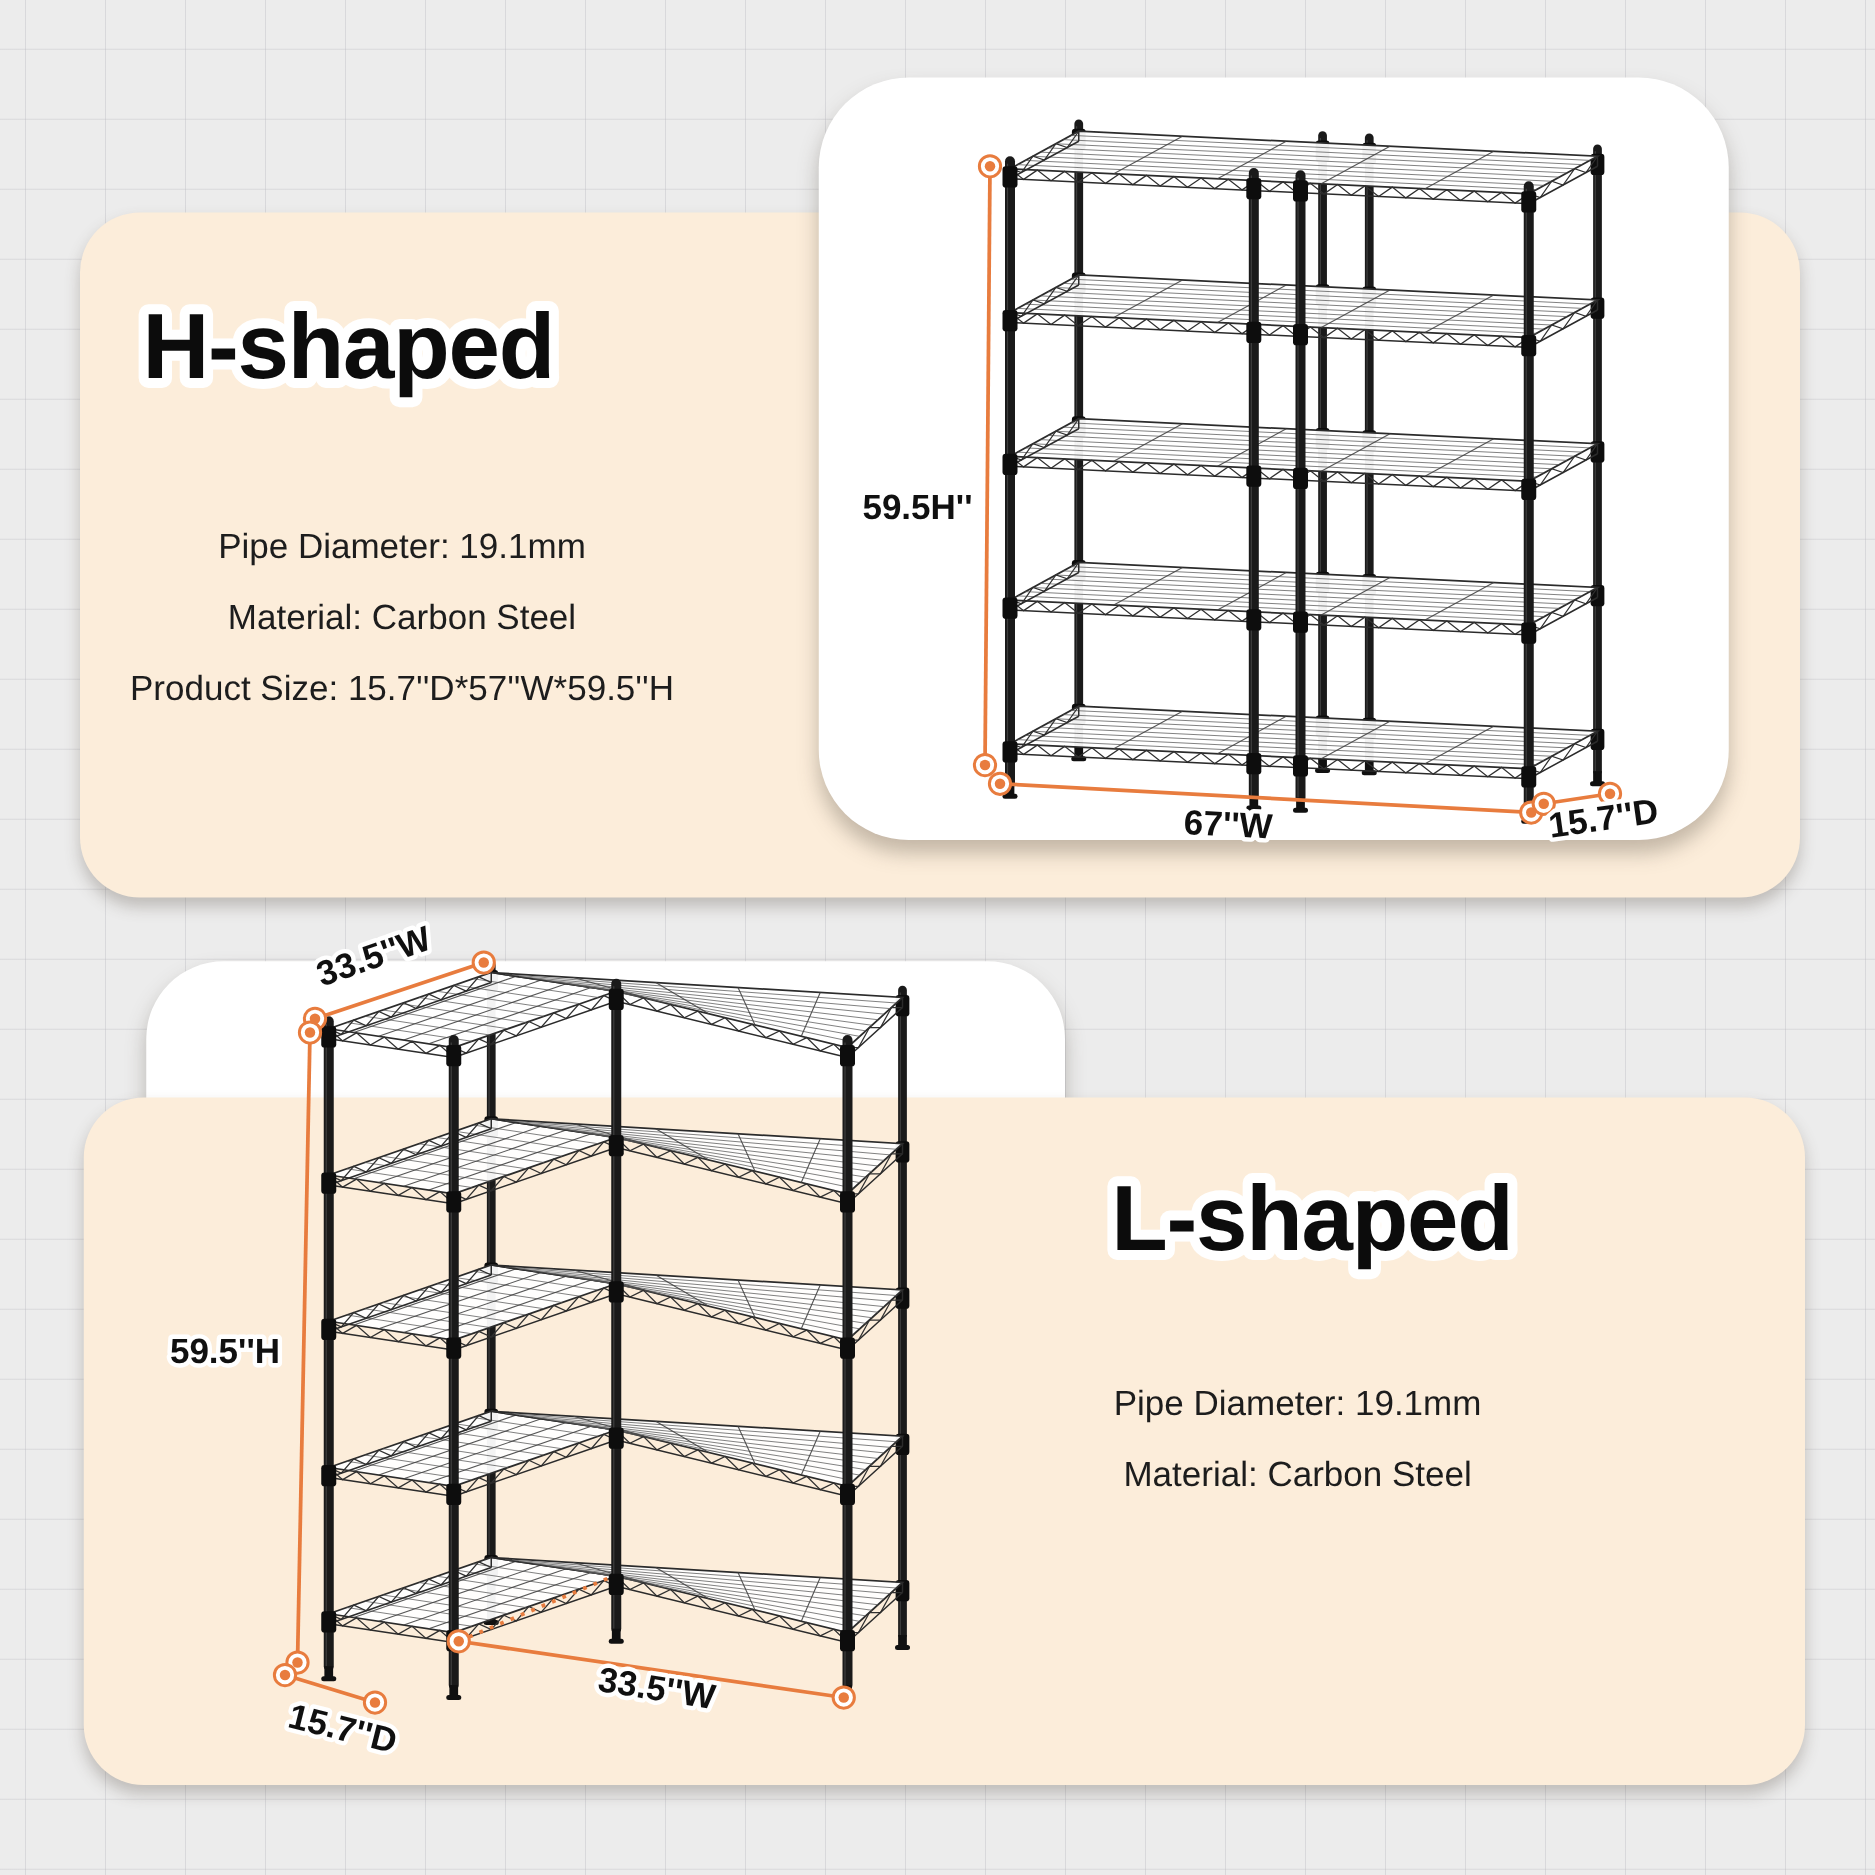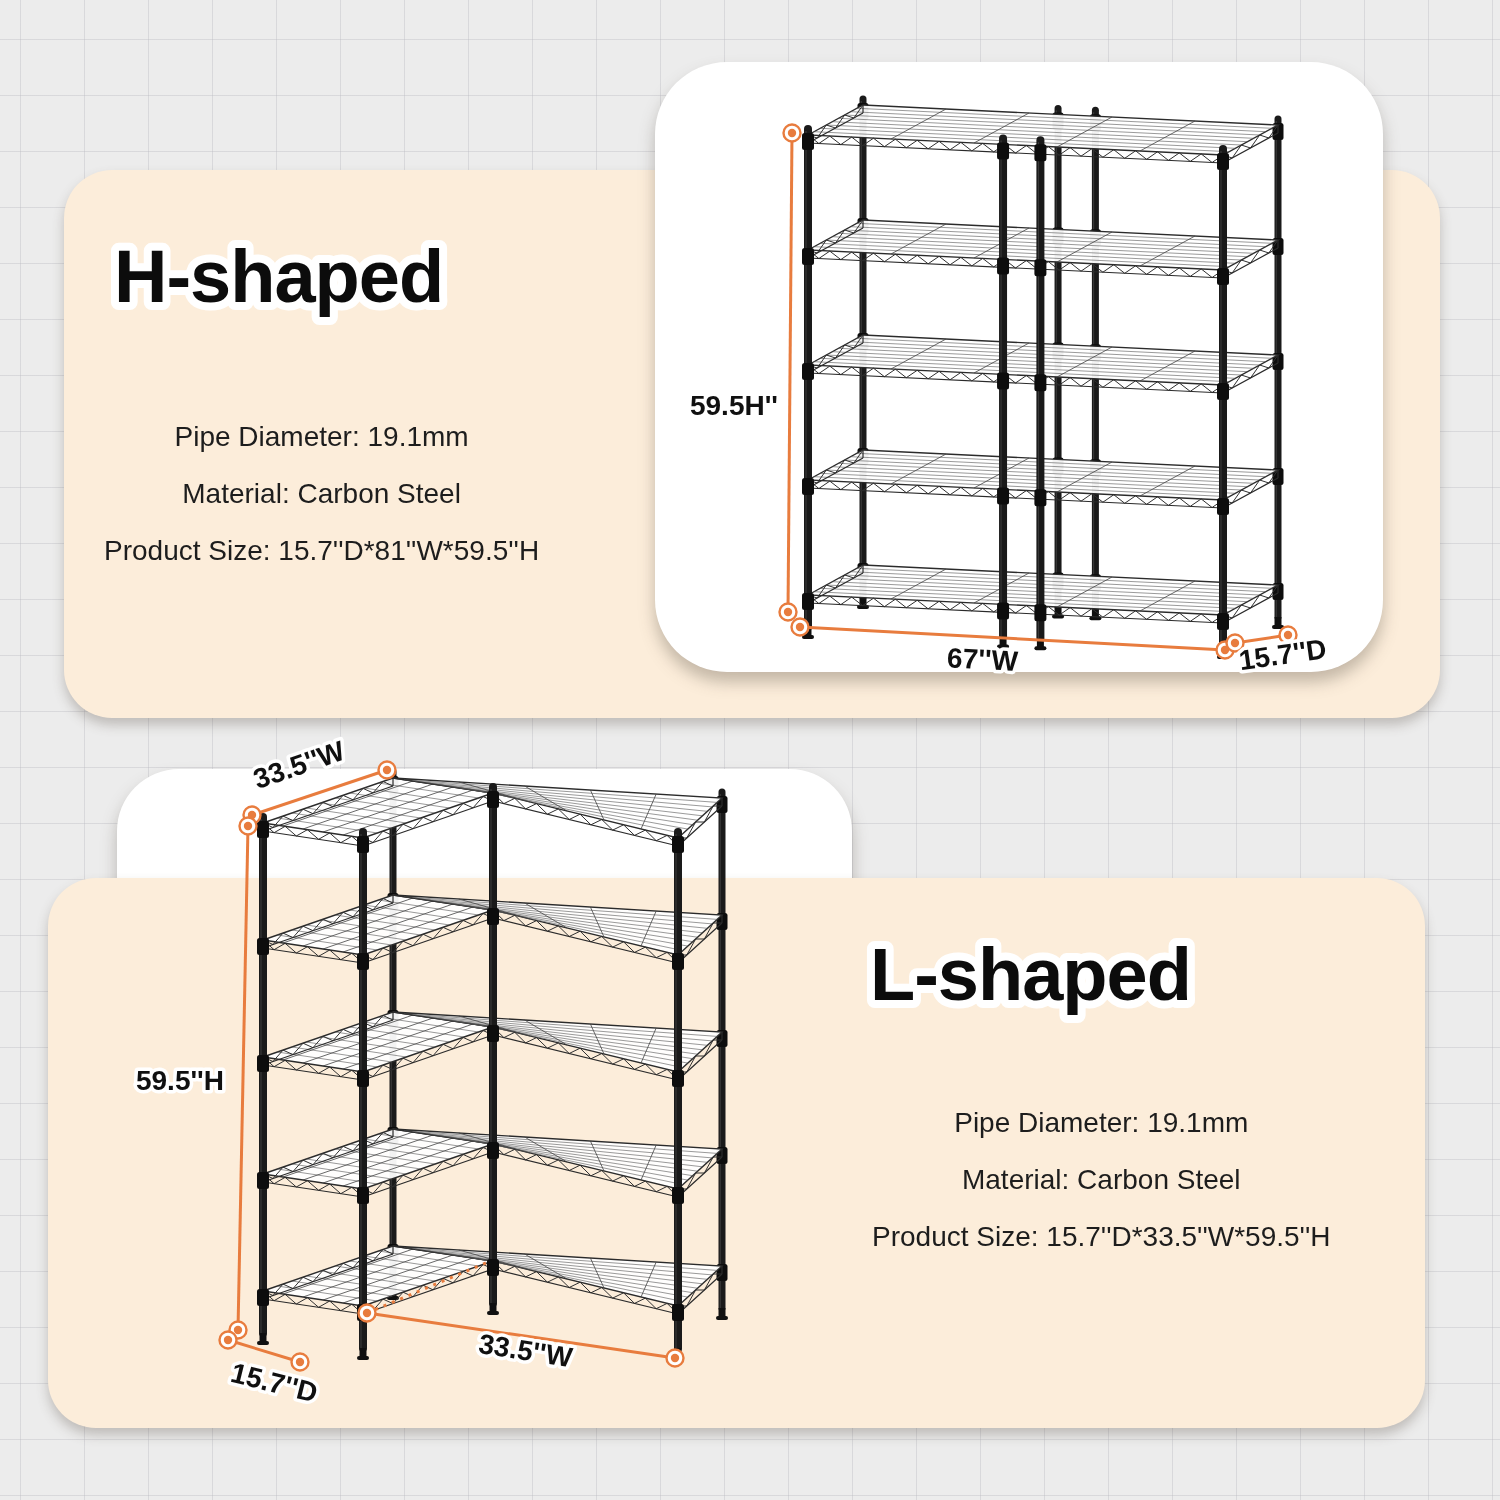--- a/index.html
+++ b/index.html
@@ -12,21 +12,21 @@
       repeating-linear-gradient(to right, rgba(185,185,192,.38) 0 1px, transparent 1px 64px),
       repeating-linear-gradient(to bottom, rgba(185,185,192,.38) 0 1px, transparent 1px 56px);
     background-position:20px 39px;
     text-decoration:underline;
   }
   .card{position:absolute;}
   .cream{background:#fcedda;border-radius:48px;box-shadow:0 7px 12px rgba(90,80,70,.30);}
   .white{background:#ffffff;border-radius:62px;box-shadow:0 10px 16px rgba(90,80,70,.35);}
   #cream-top{left:64px;top:170px;width:1376px;height:548px;}
   #white-top{left:655px;top:62px;width:728px;height:610px;border-radius:72px;}
-  #cream-bottom{left:48px;top:878px;width:1377px;height:550px;}
+  #cream-bottom{left:67px;top:878px;width:1377px;height:550px;}
   #white-bottom{left:117px;top:769px;width:735px;height:611px;}
   .fig-svg{position:absolute;z-index:5;overflow:visible;}
   #h-fig{left:650px;top:55px;}
   #l-fig{left:100px;top:730px;}
   .title-svg{position:absolute;overflow:visible;}
   .card-title{
     font-family:"Liberation Sans",sans-serif;font-weight:700;font-size:74px;letter-spacing:-1px;
     fill:#0c0c0c;stroke:#ffffff;stroke-width:16px;stroke-linejoin:round;paint-order:stroke;
   }
   .specs{position:absolute;z-index:3;}
@@ -45,36 +45,35 @@
 
 <div class="canvas">
 
   <section class="card cream" id="cream-top">
     <svg class="title-svg" id="title-top" width="480" height="110">
       <text class="card-title" x="10" y="80">H-shaped</text>
     </svg>
     <div class="specs" id="specs-top">
       <p>Pipe Diameter: 19.1mm</p>
       <p>Material: Carbon Steel</p>
-      <p>Product Size: 15.7''D*81''W*59.5''H</p>
+      <p>Product Size: 15.7''D*57''W*59.5''H</p>
     </div>
   </section>
 
   <section class="card white" id="white-top"></section>
 
   <section class="card white" id="white-bottom"></section>
 
   <section class="card cream" id="cream-bottom">
     <svg class="title-svg" id="title-bottom" width="480" height="110">
       <text class="card-title" x="10" y="80">L-shaped</text>
     </svg>
     <div class="specs" id="specs-bottom">
       <p>Pipe Diameter: 19.1mm</p>
       <p>Material: Carbon Steel</p>
-      <p>Product Size: 15.7''D*33.5''W*59.5''H</p>
     </div>
   </section>
 
   <svg class="fig-svg" id="h-fig" width="760" height="640" viewBox="0 0 760 640">
     <g id="h-draw">
         <line x1="213" y1="44" x2="213" y2="542" stroke="#1a1a1a" stroke-width="7" stroke-linecap="round"></line>
         <line x1="211.25" y1="46" x2="211.25" y2="542" stroke="#3d3d3d" stroke-width="1"></line>
         <rect x="207.5" y="48" width="11" height="17" rx="2.5" fill="#0d0d0d"></rect>
         <rect x="207.5" y="163" width="11" height="17" rx="2.5" fill="#0d0d0d"></rect>
         <rect x="207.5" y="278" width="11" height="17" rx="2.5" fill="#0d0d0d"></rect>

